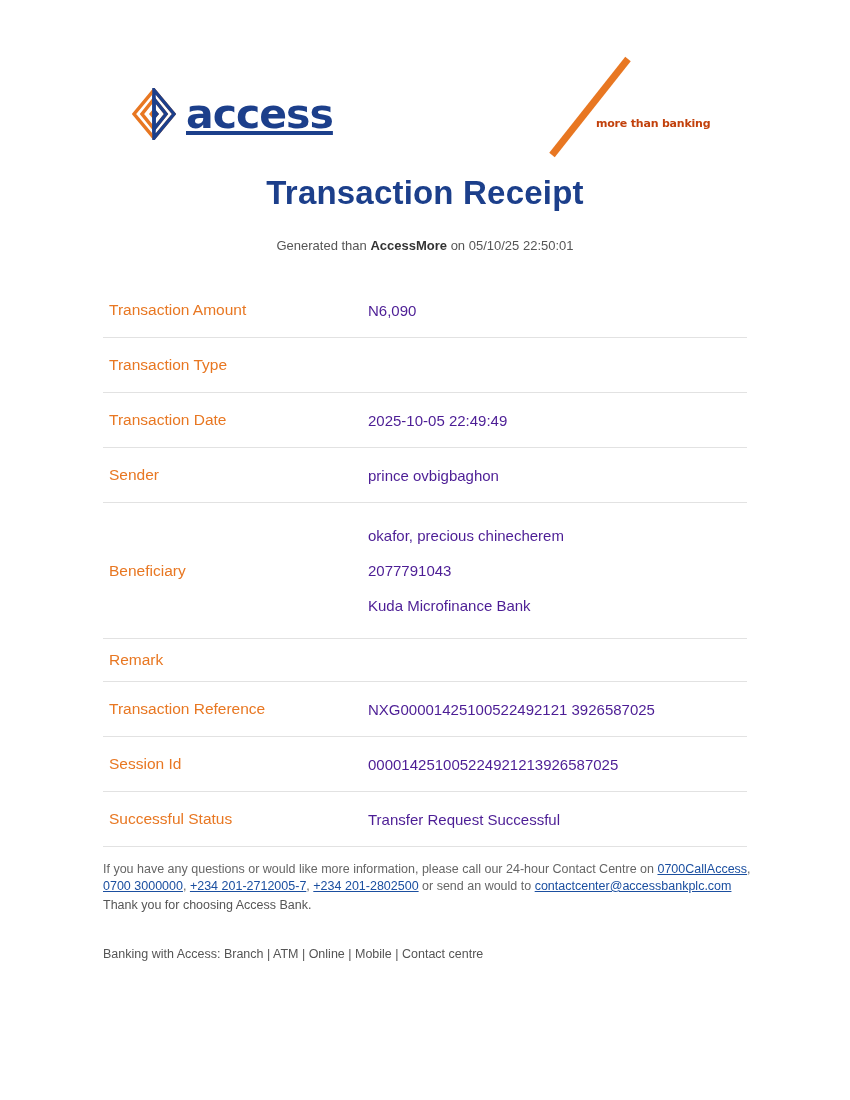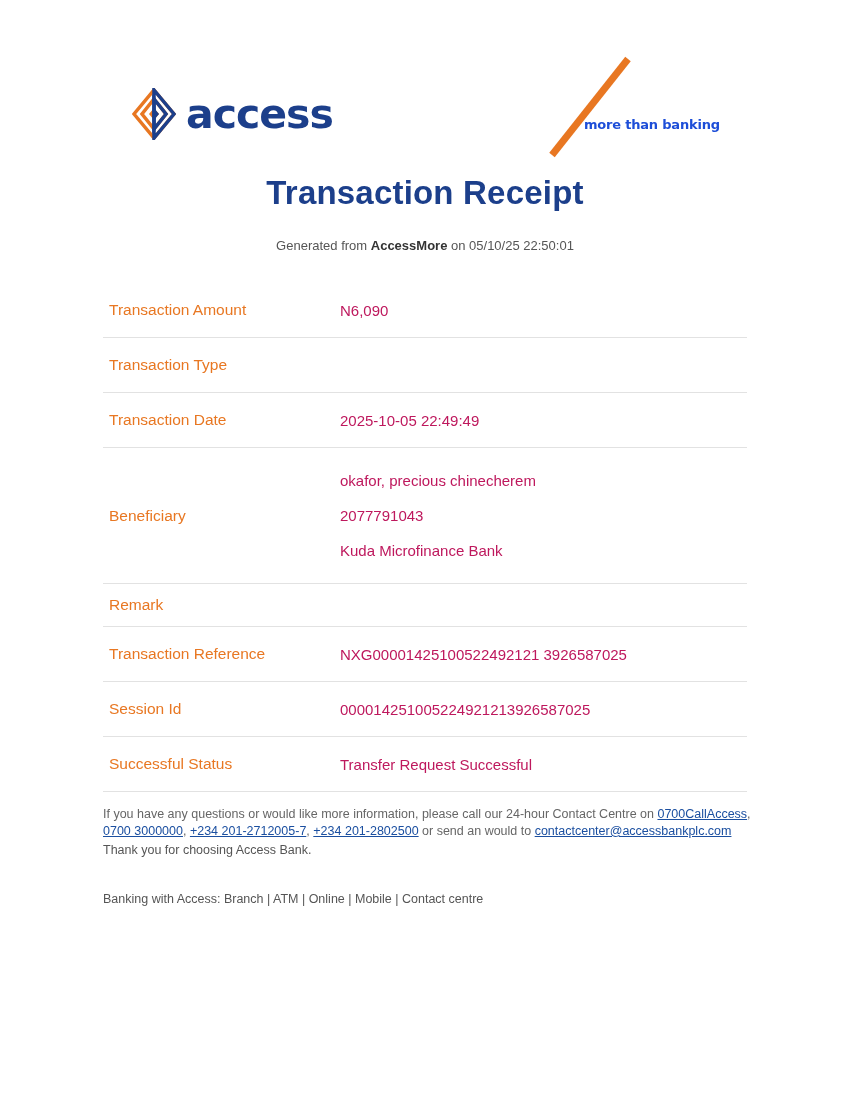--- a/index.html
+++ b/index.html
@@ -39,36 +39,37 @@
     height: 52px;
     position: relative;
   }
   .logo-text {
     font-family: "DejaVu Sans", sans-serif;
     font-size: 41px;
     font-weight: bold;
     color: #1c3f8b;
     letter-spacing: -1px;
     line-height: 1;
+    text-decoration: underline;
   }
   .slash {
     position: absolute;
     left: 546px;
     top: 55px;
     width: 90px;
     height: 105px;
   }
   .tagline {
     position: absolute;
-    left: 584px;
+    left: 596px;
     top: 117px;
     font-family: "DejaVu Sans", sans-serif;
-    font-size: 13px;
+    font-size: 11px;
     font-weight: bold;
-    color: #1d4ed8;
+    color: #c2410c;
     letter-spacing: -0.2px;
   }
 
   
   .title {
     text-align: center;
     font-size: 33px;
     font-weight: bold;
     color: #1c3f8b;
     margin: 14px 0 0 0;
@@ -107,23 +108,24 @@
     flex: 0 0 232px;
     padding-left: 6px;
     font-size: 15.5px;
     font-weight: normal;
     color: #e87722;
     box-sizing: border-box;
   }
   .value {
     flex: 1 1 auto;
     font-size: 15px;
-    color: #be185d;
+    color: #4c1d95;
     padding-left: 5px;
     box-sizing: border-box;
+    margin-left: 28px;
   }
   .value .line {
     padding: 9px 0;
   }
 
   
   .footer {
     margin: 14px 103px 0 103px;
     width: 650px;
     font-size: 12.5px;
@@ -170,39 +172,43 @@
         <line x1="82" y1="4" x2="6" y2="100" stroke="#e87722" stroke-width="7"></line>
       </svg>
     </span>
 
     <span class="tagline">more than banking</span>
   </div>
 
   <h1 class="title">Transaction Receipt</h1>
 
   <div class="subtitle">
-    <span>Generated from </span><b>AccessMore</b><span> on 05/10/25 22:50:01</span>
+    <span>Generated than </span><b>AccessMore</b><span> on 05/10/25 22:50:01</span>
   </div>
 
   <div class="table-wrap">
 
     <div class="row">
       <div class="label">Transaction Amount</div>
       <div class="value">N6,090</div>
     </div>
 
     <div class="row">
       <div class="label">Transaction Type</div>
     </div>
 
     <div class="row">
       <div class="label">Transaction Date</div>
       <div class="value">2025-10-05 22:49:49</div>
     </div>
 
+    <div class="row">
+      <div class="label">Sender</div>
+      <div class="value">prince ovbigbaghon</div>
+    </div>
 
     <div class="row tall">
       <div class="label">Beneficiary</div>
       <div class="value">
         <div class="line">okafor, precious chinecherem</div>
         <div class="line">2077791043</div>
         <div class="line">Kuda Microfinance Bank</div>
       </div>
     </div>
 

